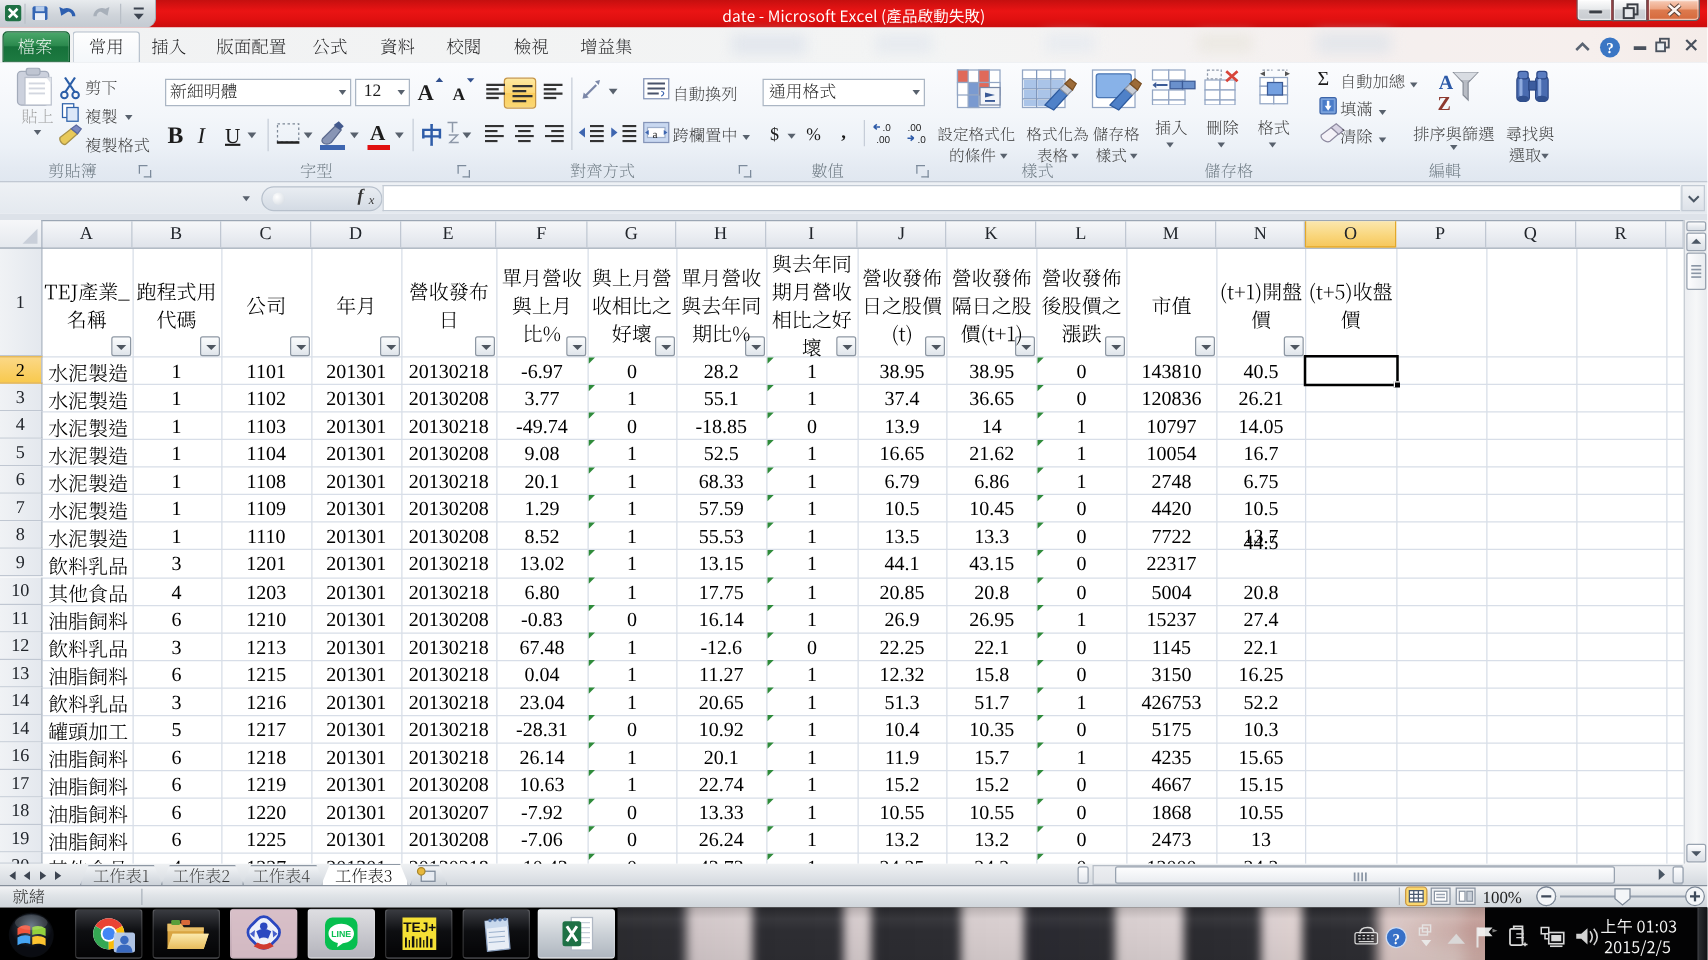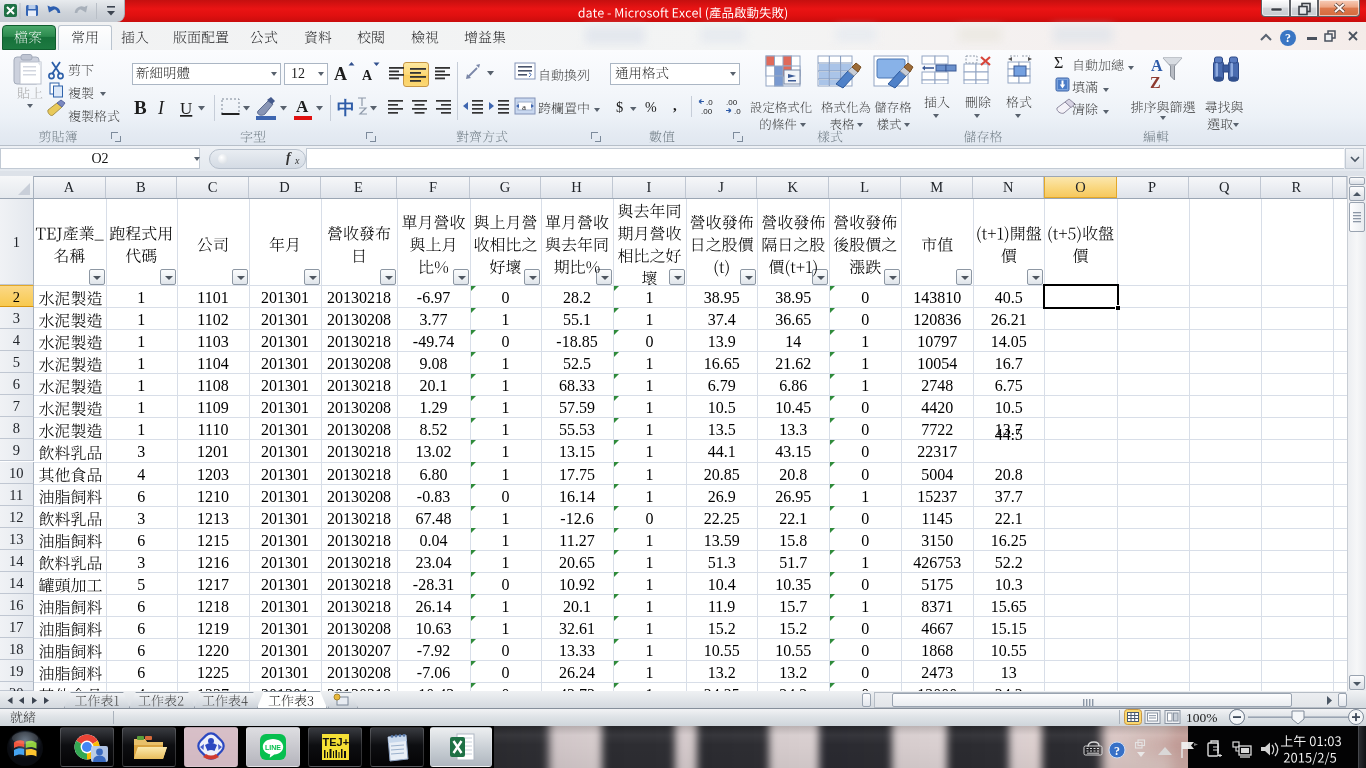--- a/index.html
+++ b/index.html
@@ -384,21 +384,20 @@
 <rect x="11" y="10" width="6" height="7" fill="#3c5c9e" stroke="#2c4886"></rect>
 <rect x="3.5" y="8" width="2.5" height="14" rx="1" fill="#8eaade"></rect>
 <rect x="18.5" y="8" width="2.5" height="14" rx="1" fill="#8eaade"></rect>
 <ellipse cx="6.5" cy="24" rx="4.5" ry="2.5" fill="#31508e"></ellipse>
 <ellipse cx="21.5" cy="24" rx="4.5" ry="2.5" fill="#31508e"></ellipse>
 </g>
 </svg>
     <div class="dar abs" style="left:1160px;top:116px"></div>
     <div class="dar abs" style="left:1233px;top:123px"></div>
     <div class="abs" id="fbar"></div>
-    <div class="abs" id="namebox">O2</div>
     <div class="dar abs" style="left:194px;top:157px"></div>
     <div class="abs" id="fxpill"></div>
     <div class="abs" id="fxdot"></div>
     <div class="abs" id="fx">f</div>
     <div class="abs" style="left:295px;top:155px;font-family:'Liberation Serif',serif;font-style:italic;font-size:10px;color:#333;z-index:3">x</div>
     <div class="abs" id="finput"></div>
     <div class="abs" id="fexp"><svg width="17" height="19">
         <path d="M5 8l4 4 4-4" stroke="#4a5664" stroke-width="1.6" fill="none"></path>
       </svg></div>
     <div class="abs" id="gapstrip"></div>
@@ -632,21 +631,21 @@
     <div class="dc" style="left:249.0px;top:483.5px;width:72.0px">201301</div>
     <div class="dc" style="left:321.0px;top:483.5px;width:76.0px">20130208</div>
     <div class="dc" style="left:397.0px;top:483.5px;width:73.0px">-0.83</div>
     <div class="dc" style="left:470.0px;top:483.5px;width:71.0px">0</div>
     <div class="dc" style="left:541.0px;top:483.5px;width:72.0px">16.14</div>
     <div class="dc" style="left:613.0px;top:483.5px;width:73.0px">1</div>
     <div class="dc" style="left:686.0px;top:483.5px;width:71.3px">26.9</div>
     <div class="dc" style="left:757.3px;top:483.5px;width:72.1px">26.95</div>
     <div class="dc" style="left:829.4px;top:483.5px;width:71.7px">1</div>
     <div class="dc" style="left:901.1px;top:483.5px;width:72.1px">15237</div>
-    <div class="dc" style="left:973.2px;top:483.5px;width:71.2px">37.7</div>
+    <div class="dc" style="left:973.2px;top:483.5px;width:71.2px">27.4</div>
     <div class="tri" style="left:470.5px;top:484.0px"></div>
     <div class="tri" style="left:613.5px;top:484.0px"></div>
     <div class="tri" style="left:829.9px;top:484.0px"></div>
     <div class="dc" style="left:105.5px;top:505.6px;width:71.5px">3</div>
     <div class="dc" style="left:177.0px;top:505.6px;width:72.0px">1213</div>
     <div class="dc" style="left:249.0px;top:505.6px;width:72.0px">201301</div>
     <div class="dc" style="left:321.0px;top:505.6px;width:76.0px">20130218</div>
     <div class="dc" style="left:397.0px;top:505.6px;width:73.0px">67.48</div>
     <div class="dc" style="left:470.0px;top:505.6px;width:71.0px">1</div>
     <div class="dc" style="left:541.0px;top:505.6px;width:72.0px">-12.6</div>
@@ -660,21 +659,21 @@
     <div class="tri" style="left:613.5px;top:506.1px"></div>
     <div class="tri" style="left:829.9px;top:506.1px"></div>
     <div class="dc" style="left:105.5px;top:527.7px;width:71.5px">6</div>
     <div class="dc" style="left:177.0px;top:527.7px;width:72.0px">1215</div>
     <div class="dc" style="left:249.0px;top:527.7px;width:72.0px">201301</div>
     <div class="dc" style="left:321.0px;top:527.7px;width:76.0px">20130218</div>
     <div class="dc" style="left:397.0px;top:527.7px;width:73.0px">0.04</div>
     <div class="dc" style="left:470.0px;top:527.7px;width:71.0px">1</div>
     <div class="dc" style="left:541.0px;top:527.7px;width:72.0px">11.27</div>
     <div class="dc" style="left:613.0px;top:527.7px;width:73.0px">1</div>
-    <div class="dc" style="left:686.0px;top:527.7px;width:71.3px">13.59</div>
+    <div class="dc" style="left:686.0px;top:527.7px;width:71.3px">12.32</div>
     <div class="dc" style="left:757.3px;top:527.7px;width:72.1px">15.8</div>
     <div class="dc" style="left:829.4px;top:527.7px;width:71.7px">0</div>
     <div class="dc" style="left:901.1px;top:527.7px;width:72.1px">3150</div>
     <div class="dc" style="left:973.2px;top:527.7px;width:71.2px">16.25</div>
     <div class="tri" style="left:470.5px;top:528.2px"></div>
     <div class="tri" style="left:613.5px;top:528.2px"></div>
     <div class="tri" style="left:829.9px;top:528.2px"></div>
     <div class="dc" style="left:105.5px;top:549.7px;width:71.5px">3</div>
     <div class="dc" style="left:177.0px;top:549.7px;width:72.0px">1216</div>
     <div class="dc" style="left:249.0px;top:549.7px;width:72.0px">201301</div>
@@ -711,32 +710,32 @@
     <div class="dc" style="left:177.0px;top:593.8px;width:72.0px">1218</div>
     <div class="dc" style="left:249.0px;top:593.8px;width:72.0px">201301</div>
     <div class="dc" style="left:321.0px;top:593.8px;width:76.0px">20130218</div>
     <div class="dc" style="left:397.0px;top:593.8px;width:73.0px">26.14</div>
     <div class="dc" style="left:470.0px;top:593.8px;width:71.0px">1</div>
     <div class="dc" style="left:541.0px;top:593.8px;width:72.0px">20.1</div>
     <div class="dc" style="left:613.0px;top:593.8px;width:73.0px">1</div>
     <div class="dc" style="left:686.0px;top:593.8px;width:71.3px">11.9</div>
     <div class="dc" style="left:757.3px;top:593.8px;width:72.1px">15.7</div>
     <div class="dc" style="left:829.4px;top:593.8px;width:71.7px">1</div>
-    <div class="dc" style="left:901.1px;top:593.8px;width:72.1px">8371</div>
+    <div class="dc" style="left:901.1px;top:593.8px;width:72.1px">4235</div>
     <div class="dc" style="left:973.2px;top:593.8px;width:71.2px">15.65</div>
     <div class="tri" style="left:470.5px;top:594.3px"></div>
     <div class="tri" style="left:613.5px;top:594.3px"></div>
     <div class="tri" style="left:829.9px;top:594.3px"></div>
     <div class="dc" style="left:105.5px;top:615.9px;width:71.5px">6</div>
     <div class="dc" style="left:177.0px;top:615.9px;width:72.0px">1219</div>
     <div class="dc" style="left:249.0px;top:615.9px;width:72.0px">201301</div>
     <div class="dc" style="left:321.0px;top:615.9px;width:76.0px">20130208</div>
     <div class="dc" style="left:397.0px;top:615.9px;width:73.0px">10.63</div>
     <div class="dc" style="left:470.0px;top:615.9px;width:71.0px">1</div>
-    <div class="dc" style="left:541.0px;top:615.9px;width:72.0px">32.61</div>
+    <div class="dc" style="left:541.0px;top:615.9px;width:72.0px">22.74</div>
     <div class="dc" style="left:613.0px;top:615.9px;width:73.0px">1</div>
     <div class="dc" style="left:686.0px;top:615.9px;width:71.3px">15.2</div>
     <div class="dc" style="left:757.3px;top:615.9px;width:72.1px">15.2</div>
     <div class="dc" style="left:829.4px;top:615.9px;width:71.7px">0</div>
     <div class="dc" style="left:901.1px;top:615.9px;width:72.1px">4667</div>
     <div class="dc" style="left:973.2px;top:615.9px;width:71.2px">15.15</div>
     <div class="tri" style="left:470.5px;top:616.4px"></div>
     <div class="tri" style="left:613.5px;top:616.4px"></div>
     <div class="tri" style="left:829.9px;top:616.4px"></div>
     <div class="dc" style="left:105.5px;top:638.0px;width:71.5px">6</div>

